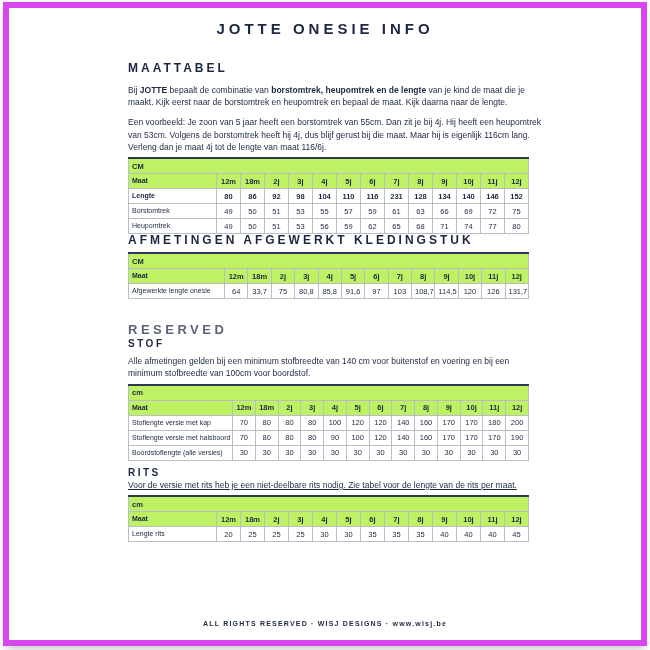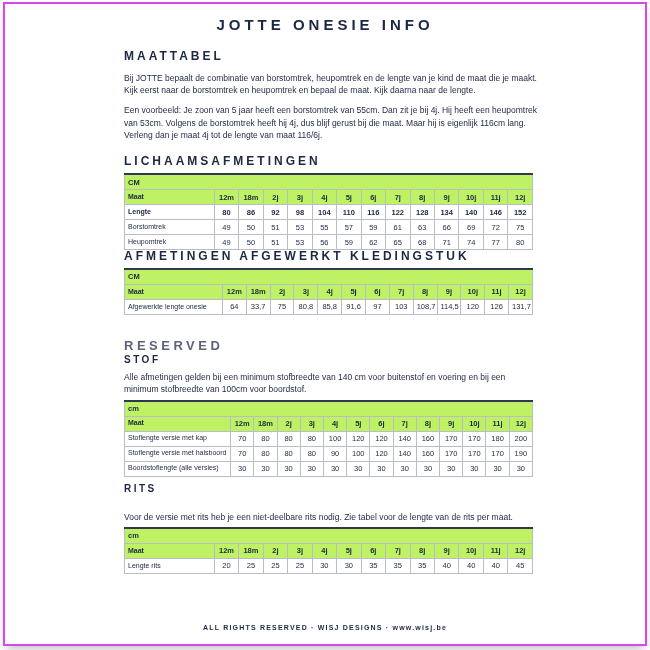--- a/index.html
+++ b/index.html
@@ -3,21 +3,21 @@
 <meta charset="utf-8">
 <style>
   * { margin: 0; padding: 0; box-sizing: border-box; }
   html, body { width: 650px; height: 650px; background: #ffffff; }
   body { font-family: "Liberation Sans", sans-serif; color: #1c2742; }
   .page {
     position: relative;
     width: 644px; height: 644px;
     margin: 2px auto 0 auto;
     background: #ffffff;
-    border: 2px solid #d946ef;
+    border: 6px solid #d946ef;
     box-shadow: 0 5px 9px -3px rgba(0,0,0,0.28);
     padding: 12px 112px 0 119px;
     overflow: hidden;
   }
   .title {
     text-align: center;
     font-size: 15px;
     font-weight: 700;
     letter-spacing: 4px;
     color: #1c2742;
@@ -43,34 +43,34 @@
     letter-spacing: 2.5px;
     color: #1c2742;
     line-height: 1.2;
   }
   p.body-text {
     font-size: 8.5px;
     line-height: 1.45;
     color: #1c2742;
     width: 415px;
   }
-  .mt-maattabel { margin-top: 17px; }
+  .mt-maattabel { margin-top: 25px; }
   .mt-p1 { margin-top: 7px; }
   .mt-p2 { margin-top: 8px; }
   .mt-p3 { margin-top: 8px; }
   .mt-lichaam { margin-top: 14px; }
   .mt-table1 { margin-top: 4px; }
   .mt-afgewerkt { }
   .mt-table2 { margin-top: 4px; }
   .mt-materiaal { margin-top: 24px; }
   .mt-stof { }
   .mt-stofp { margin-top: 5px; }
   .mt-table3 { margin-top: 4px; }
   .mt-rits { margin-top: 6px; }
-  .mt-ritsp { margin-top: 16px; }
+  .mt-ritsp { margin-top: 0; text-decoration: underline; }
   .mt-table4 { margin-top: 4px; }
 
   table.size-table {
     width: 100%;
     border-collapse: collapse;
     table-layout: fixed;
     border: 1px solid #7c8290;
     border-top: 2px solid #2e3850;
     font-size: 7.5px;
     color: #1c2742;
@@ -94,37 +94,36 @@
   .footer {
     position: absolute;
     left: 0; right: 0;
     bottom: 13px;
     text-align: center;
     font-size: 7px;
     font-weight: 600;
     letter-spacing: 1.2px;
     color: #1c2742;
   }
-  b.inline-bold { font-weight: 400; }
+  b.inline-bold { font-weight: 700; }
 </style>
 </head>
 <body>
 
 <div class="page">
 
   <div class="title">JOTTE ONESIE INFO</div>
 
   <h2 class="section-heading mt-maattabel">MAATTABEL</h2>
 
 
   <p class="body-text mt-p2"><span>Bij </span><b class="inline-bold">JOTTE</b><span> bepaalt de combinatie van </span><b class="inline-bold">borstomtrek, heupomtrek en de lengte</b><span> van je kind de maat die je maakt. Kijk eerst naar de borstomtrek en heupomtrek en bepaal de maat. Kijk daarna naar de lengte.</span></p>
 
   <p class="body-text mt-p3">Een voorbeeld: Je zoon van 5 jaar heeft een borstomtrek van 55cm. Dan zit je bij 4j. Hij heeft een heupomtrek van 53cm. Volgens de borstomtrek heeft hij 4j, dus blijf gerust bij die maat. Maar hij is eigenlijk 116cm lang. Verleng dan je maat 4j tot de lengte van maat 116/6j.</p>
 
-  <h2 class="section-heading mt-lichaam">LICHAAMSAFMETINGEN</h2>
 
   <table class="size-table mt-table1" data-table="lichaam">
       <colgroup>
         <col class="col-label">
         <col>
         <col>
         <col>
         <col>
         <col>
         <col>
@@ -158,21 +157,21 @@
         </tr>
         <tr class="bold-row">
           <td>Lengte</td>
           <td>80</td>
           <td>86</td>
           <td>92</td>
           <td>98</td>
           <td>104</td>
           <td>110</td>
           <td>116</td>
-          <td>122</td>
+          <td>231</td>
           <td>128</td>
           <td>134</td>
           <td>140</td>
           <td>146</td>
           <td>152</td>
         </tr>
         <tr class="">
           <td>Borstomtrek</td>
           <td>49</td>
           <td>50</td>

